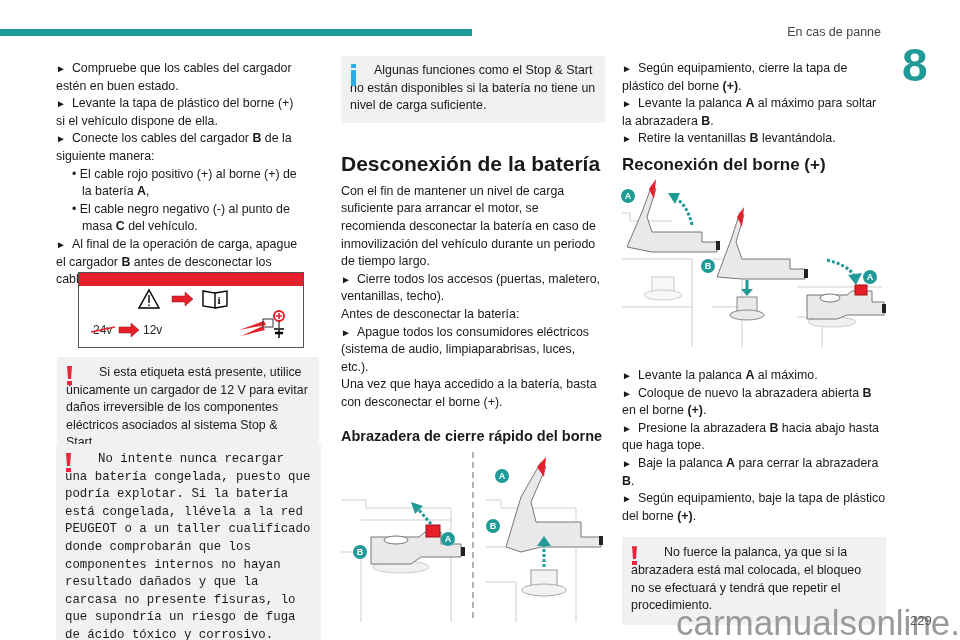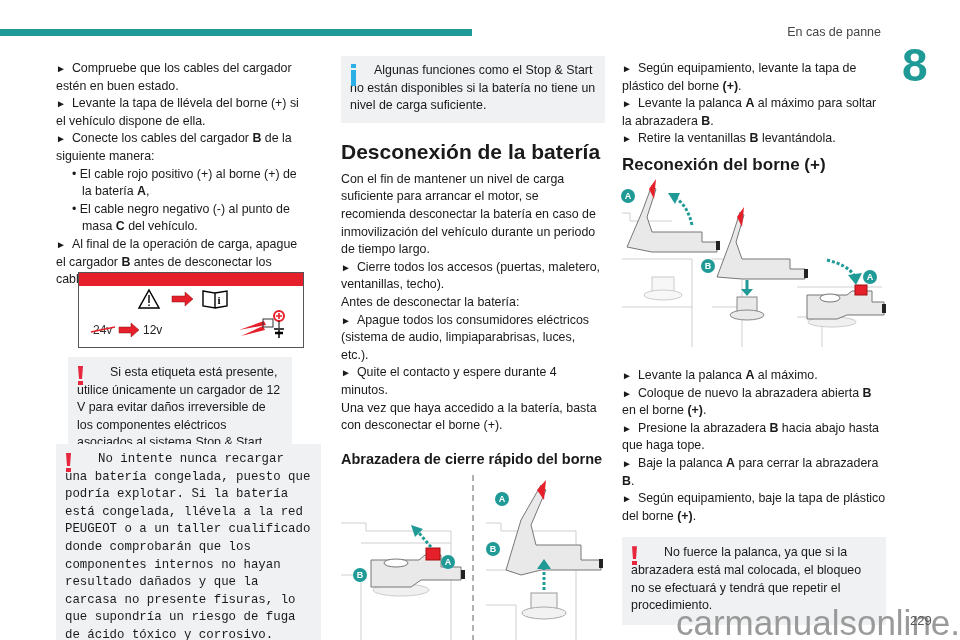--- a/index.html
+++ b/index.html
@@ -17,40 +17,40 @@
 .sub{padding-left:26px;text-indent:-10px}
 b{font-weight:bold}
 .box{background:#eff1f2;padding:7px 9px 10px 9px;position:relative}
 .box .mark{position:absolute;left:10px;top:9px}
 .excl{display:inline-block;width:5px;height:18px;position:relative}
 .excl:before{content:"";position:absolute;left:0;top:0;width:5px;height:13px;background:#e6273e;clip-path:polygon(0 0,100% 0,80% 100%,20% 100%)}
 .excl:after{content:"";position:absolute;left:0;top:15px;width:5px;height:4px;background:#e6273e}
 .info{display:inline-block;width:5px;height:22px;position:relative}
 .info:before{content:"";position:absolute;left:0;top:0;width:5px;height:4px;background:#2bb0e6}
 .info:after{content:"";position:absolute;left:0;top:6px;width:5px;height:16px;background:#2bb0e6}
-h2{font-size:21px;font-weight:bold;line-height:26px;margin:16px 0 6px}
+h2{font-size:21px;font-weight:bold;line-height:26px;margin:28px 0 6px}
 h3{font-size:14.5px;font-weight:bold;line-height:20px;margin:14px 0 6px}
 h4{font-size:17px;font-weight:bold;line-height:17px;margin:8px 0 4px}
 .label{position:absolute;left:78px;top:272px;width:226px;height:76px;border:1px solid #555;background:#fff}
 .label .red{height:13px;background:#e5202a}
 .figure{position:relative}
 .badge{position:absolute;width:14px;height:14px;border-radius:50%;background:#1f9a96;color:#fff;font-size:9px;font-weight:bold;line-height:14px;text-align:center}
 .pagenum{position:absolute;left:910px;top:612px;font-size:13px;color:#555}
 .watermark{position:absolute;left:676px;top:603px;font-size:35px;color:#9a9a9a;letter-spacing:0px;line-height:40px}
 </style>
 </head>
 <body>
 
 <div class="topbar"></div>
 <div class="section-title">En cas de panne</div>
 <div class="chapter">8</div>
 
 <div class="col c1">
   <p><span class="tri">►</span><span>Compruebe que los cables del cargador estén en buen estado.</span></p>
-  <p><span class="tri">►</span><span>Levante la tapa de llévela del borne (+) si el vehículo dispone de ella.</span></p>
+  <p><span class="tri">►</span><span>Levante la tapa de plástico del borne (+) si el vehículo dispone de ella.</span></p>
   <p><span class="tri">►</span><span>Conecte los cables del cargador </span><b>B</b><span> de la siguiente manera:</span></p>
   <p class="sub">• <span>El cable rojo positivo (+) al borne (+) de la batería </span><b>A</b><span>,</span></p>
   <p class="sub">• <span>El cable negro negativo (-) al punto de masa </span><b>C</b><span> del vehículo.</span></p>
   <p><span class="tri">►</span><span>Al final de la operación de carga, apague el cargador </span><b>B</b><span> antes de desconectar los cables de la batería </span><b>A</b><span>.</span></p>
 </div>
 
 <div class="label">
   <div class="red"></div>
   <svg width="226" height="62" viewBox="0 0 226 62">
     <g>
@@ -80,40 +80,39 @@
         <circle cx="200" cy="30" r="5" fill="#fff" stroke="#e5202a" stroke-width="2"></circle>
         <path d="M197,30 H203 M200,27 V33" stroke="#e5202a" stroke-width="1.6"></path>
         <line x1="200" y1="35" x2="200" y2="42" stroke="#000"></line>
         <line x1="195" y1="43" x2="205" y2="43" stroke="#000" stroke-width="1.5"></line>
         <line x1="196" y1="47" x2="204" y2="47" stroke="#000" stroke-width="2.5"></line>
         <line x1="200" y1="44" x2="200" y2="52" stroke="#000" stroke-width="1.5"></line>
       </g>
   </svg>
 </div>
 
-<div class="box" style="position:absolute;left:68px;top:357px;width:224px;">
+<div class="box" style="position:absolute;left:57px;top:357px;width:262px;">
   <span class="mark"><span class="excl"></span></span>
   <p style="text-indent:33px">Si esta etiqueta está presente, utilice únicamente un cargador de 12 V para evitar daños irreversible de los componentes eléctricos asociados al sistema Stop &amp; Start.</p>
 </div>
 <div class="box" style="position:absolute;left:56px;top:444px;width:265px;font-family:Liberation Mono, monospace;">
   <span class="mark"><span class="excl"></span></span>
   <p style="text-indent:33px">No intente nunca recargar una batería congelada, puesto que podría explotar. Si la batería está congelada, llévela a la red PEUGEOT o a un taller cualificado donde comprobarán que los componentes internos no hayan resultado dañados y que la carcasa no presente fisuras, lo que supondría un riesgo de fuga de ácido tóxico y corrosivo.</p>
 </div>
 
 <div class="col c2">
   <div class="box" style="padding-top:6px;padding-bottom:8px">
     <span class="mark" style="top:8px"><span class="info"></span></span>
     <p style="text-indent:24px">Algunas funciones como el Stop &amp; Start no están disponibles si la batería no tiene un nivel de carga suficiente.</p>
   </div>
   <h2>Desconexión de la batería</h2>
   <p>Con el fin de mantener un nivel de carga suficiente para arrancar el motor, se recomienda desconectar la batería en caso de inmovilización del vehículo durante un periodo de tiempo largo.</p>
   <p><span class="tri">►</span><span>Cierre todos los accesos (puertas, maletero, ventanillas, techo).</span></p>
   <p>Antes de desconectar la batería:</p>
   <p><span class="tri">►</span><span>Apague todos los consumidores eléctricos (sistema de audio, limpiaparabrisas, luces, etc.).</span></p>
-  <p><span class="tri">►</span><span>Quite el contacto y espere durante 4 minutos.</span></p>
   <p>Una vez que haya accedido a la batería, basta con desconectar el borne (+).</p>
   <h3>Abrazadera de cierre rápido del borne</h3>
   <div class="figure" style="height:170px">
     <svg width="264" height="170" viewBox="0 0 264 170">
       <g stroke="#cfcfcf" fill="none" stroke-width="1">
         <path d="M0,48 H25 V56 H110 V170"></path>
           <path d="M0,100 H20 V170"></path>
           <path d="M20,68 H110"></path>
         <path d="M145,48 H160 V56 H235 V170"></path>
           <path d="M145,95 H175"></path>
@@ -144,21 +143,21 @@
         </g>
     </svg>
     <span class="badge" style="left:100px;top:80px">A</span>
     <span class="badge" style="left:12px;top:93px">B</span>
     <span class="badge" style="left:154px;top:17px">A</span>
     <span class="badge" style="left:145px;top:67px">B</span>
   </div>
 </div>
 
 <div class="col c3">
-  <p><span class="tri">►</span><span>Según equipamiento, levante la tapa de plástico del borne </span><b>(+)</b><span>.</span></p>
+  <p><span class="tri">►</span><span>Según equipamiento, cierre la tapa de plástico del borne </span><b>(+)</b><span>.</span></p>
   <p><span class="tri">►</span><span>Levante la palanca </span><b>A</b><span> al máximo para soltar la abrazadera </span><b>B</b><span>.</span></p>
   <p><span class="tri">►</span><span>Retire la ventanillas </span><b>B</b><span> levantándola.</span></p>
   <h4 style="margin-top:8px">Reconexión del borne (+)</h4>
   <div class="figure" style="height:170px;margin-top:2px">
     <svg width="264" height="170" viewBox="0 0 264 170">
       <g stroke="#cfcfcf" fill="none" stroke-width="1">
         <path d="M0,36 H8 V44 H50"></path>
           <path d="M0,82 H70 V170"></path>
           <path d="M0,130 H70"></path>
         <path d="M90,82 H120 V170"></path>

